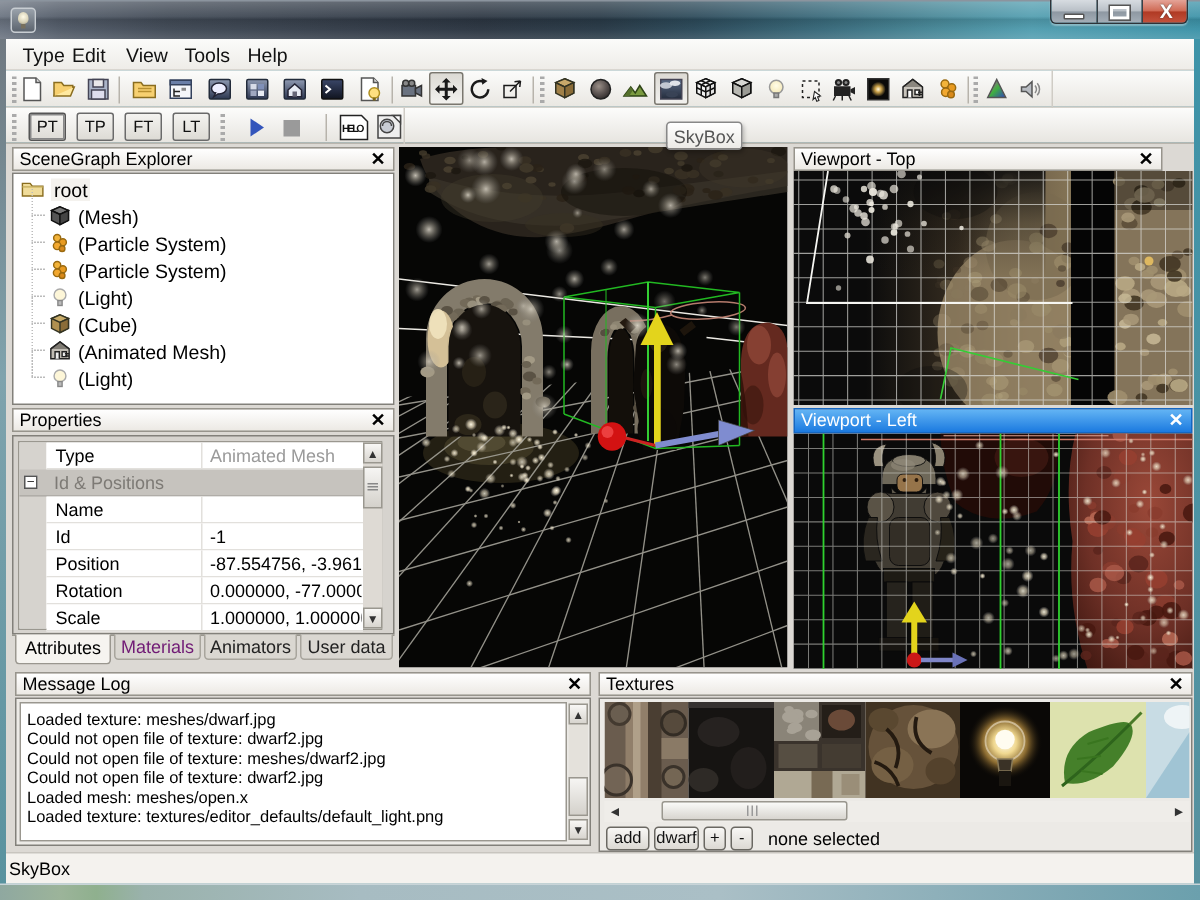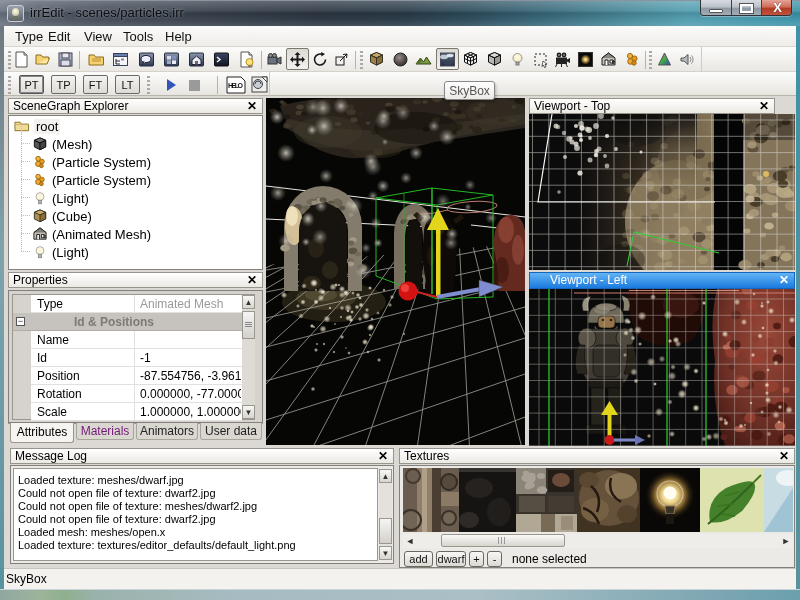--- a/index.html
+++ b/index.html
@@ -13,21 +13,20 @@
 
 
 
 <div class="abs" style="left:0;top:0;width:800px;height:26px;background:linear-gradient(to right,#6a7380 0%,#525b68 5%,#414a56 14%,#353e4a 28%,#2c3642 40%,#293a47 50%,#2c4a5a 58%,#386879 68%,#488898 78%,#529eb0 86%,#4898ac 93%,#3d93a8 100%);"></div>
 <div class="abs" style="left:0;top:0;width:800px;height:26px;background:linear-gradient(rgba(255,255,255,0.26) 0%,rgba(255,255,255,0.07) 42%,rgba(0,0,0,0.10) 50%,rgba(255,255,255,0.02) 75%,rgba(255,255,255,0.12) 100%);"></div>
 <div class="abs" style="left:0;top:0;width:800px;height:1px;background:#8b949e;"></div>
 
 <div class="abs" style="left:7px;top:5px;width:17px;height:17px;border-radius:3px;background:linear-gradient(#9aa2ab,#5c646e);border:1px solid #c8cdd2;"></div>
 <div class="abs" style="left:12px;top:8px;width:7px;height:8px;border-radius:50% 50% 40% 40%;background:radial-gradient(circle at 50% 40%,#fffbe8,#d8d2b8 60%,#9a947e);"></div>
 <div class="abs" style="left:14px;top:16px;width:3px;height:3px;background:#77705e;"></div>
-<div class="abs" style="left:30px;top:5px;font-size:13px;color:#0a0d10;text-shadow:0 0 3px rgba(255,255,255,0.5);">irrEdit - scenes/particles.irr</div>
 
 <div class="abs" style="left:700px;top:0;width:92px;height:16px;border:1px solid #2e3338;border-top:none;border-radius:0 0 4px 4px;overflow:hidden;box-shadow:0 1px 1px rgba(255,255,255,0.35);">
  <div class="abs" style="left:0;top:0;width:31px;height:16px;background:linear-gradient(#d7dce1 0%,#b9c0c7 45%,#8e98a2 50%,#a7b1ba 100%);border-right:1px solid #3a4046;"></div>
  <div class="abs" style="left:31px;top:0;width:30px;height:16px;background:linear-gradient(#d7dce1 0%,#b9c0c7 45%,#8e98a2 50%,#a7b1ba 100%);border-right:1px solid #3a4046;"></div>
  <div class="abs" style="left:61px;top:0;width:31px;height:16px;background:linear-gradient(#e4a397 0%,#cf6a55 45%,#b03a24 50%,#c55540 100%);"></div>
  <div class="abs" style="left:8px;top:9px;width:14px;height:4px;background:#fff;border:1px solid #555;border-radius:1px;"></div>
  <div class="abs" style="left:39px;top:4px;width:13px;height:9px;border:2px solid #fff;outline:1px solid #555;background:transparent;"></div>
  <div class="abs" style="left:69px;top:1px;width:15px;height:13px;color:#fff;font-size:13px;font-weight:bold;text-align:center;line-height:13px;text-shadow:0 0 1px #333;">X</div>
 </div>
 
@@ -353,21 +352,21 @@
 <div class="panel" style="left:8px;top:290px;width:255px;height:133px;background:#d6d3ce;"></div>
 
 <div class="abs" style="left:12px;top:294px;width:243px;height:126px;background:#fff;border:1px solid #9a978f;"></div>
 <div class="abs" style="left:13px;top:295px;width:18px;height:124px;background:#d6d3ce;"></div>
 <div class="abs" style="left:31px;top:295px;width:211px;height:18px;background:#fff;border-bottom:1px solid #e2e0dc;"></div>
 <div class="abs" style="left:134px;top:295px;width:1px;height:18px;background:#e2e0dc;"></div>
 <div class="abs" style="left:37px;top:297px;font-size:12px;color:#000;">Type</div>
 <div class="abs" style="left:140px;top:297px;width:101px;overflow:hidden;white-space:nowrap;font-size:12px;color:#9a9a9a;">Animated Mesh</div>
 <div class="abs" style="left:13px;top:313px;width:229px;height:18px;background:#c6c3be;border-bottom:1px solid #b0ada8;"></div>
 <div class="abs" style="left:16px;top:317px;width:9px;height:9px;border:1px solid #555;background:#fff;font-size:9px;line-height:7px;text-align:center;color:#333;">−</div>
-<div class="abs" style="left:36px;top:315px;font-size:12px;font-weight:bold;color:#7d7a75;margin-left:38px;">Id &amp; Positions</div>
+<div class="abs" style="left:36px;top:315px;font-size:12px;font-weight:normal;color:#7d7a75;">Id &amp; Positions</div>
 <div class="abs" style="left:31px;top:331px;width:211px;height:18px;background:#fff;border-bottom:1px solid #e2e0dc;"></div>
 <div class="abs" style="left:134px;top:331px;width:1px;height:18px;background:#e2e0dc;"></div>
 <div class="abs" style="left:37px;top:333px;font-size:12px;color:#000;">Name</div>
 <div class="abs" style="left:31px;top:349px;width:211px;height:18px;background:#fff;border-bottom:1px solid #e2e0dc;"></div>
 <div class="abs" style="left:134px;top:349px;width:1px;height:18px;background:#e2e0dc;"></div>
 <div class="abs" style="left:37px;top:351px;font-size:12px;color:#000;">Id</div>
 <div class="abs" style="left:140px;top:351px;width:101px;overflow:hidden;white-space:nowrap;font-size:12px;color:#000;">-1</div>
 <div class="abs" style="left:31px;top:367px;width:211px;height:18px;background:#fff;border-bottom:1px solid #e2e0dc;"></div>
 <div class="abs" style="left:134px;top:367px;width:1px;height:18px;background:#e2e0dc;"></div>
 <div class="abs" style="left:37px;top:369px;font-size:12px;color:#000;">Position</div>
@@ -915,21 +914,21 @@
       <circle cx="47" cy="12" r="2.1" fill="#ece8de" opacity="0.84"></circle>
       <circle cx="52" cy="22" r="1.6" fill="#ece8de" opacity="0.94"></circle>
       <circle cx="70" cy="35" r="2.5" fill="#ece8de" opacity="0.65"></circle>
       <circle cx="72" cy="2" r="2.9" fill="#ece8de" opacity="0.64"></circle>
       <circle cx="42" cy="24" r="1.7" fill="#ece8de" opacity="0.74"></circle>
       <circle cx="40" cy="25" r="2.8" fill="#ece8de" opacity="0.70"></circle>
       <circle cx="36" cy="43" r="2" fill="#d8d4ca" opacity="0.8"></circle>
       <circle cx="78" cy="52" r="2.4" fill="#d8d4ca" opacity="0.7"></circle>
       <circle cx="30" cy="78" r="1.8" fill="#c8c4ba" opacity="0.7"></circle>
     </svg>
-<div class="abs" style="left:529px;top:272px;width:266px;height:17px;background:linear-gradient(#63b4f4,#1b7ae0);border:1px solid #1666c0;font-size:12px;color:#fff;line-height:15px;padding-left:20px;">Viewport - Left<span class="hx" style="color:#fff;">✕</span></div><svg class="abs" style="left:529px;top:289px;" width="266" height="157" viewBox="0 0 266 157">
+<div class="abs" style="left:529px;top:272px;width:266px;height:17px;background:linear-gradient(#63b4f4,#1b7ae0);border:1px solid #1666c0;font-size:12px;color:#fff;line-height:15px;padding-left:4px;">Viewport - Left<span class="hx" style="color:#fff;">✕</span></div><svg class="abs" style="left:529px;top:289px;" width="266" height="157" viewBox="0 0 266 157">
       <rect width="266" height="157" fill="#0a0a0a"></rect>
       <path d="M98 0 H175 Q180 32 162 52 Q130 64 108 46 Q98 23 98 0 Z" fill="#230c07" opacity="0.95"></path>
       <ellipse cx="152" cy="16" rx="18" ry="13" fill="#3c1710" opacity="0.85"></ellipse>
       <defs>
         <radialGradient id="redrock" cx="0.65" cy="0.3" r="0.95">
           <stop offset="0" stop-color="#9a4838"></stop>
           <stop offset="0.55" stop-color="#6e3026"></stop>
           <stop offset="1" stop-color="#34120c"></stop>
         </radialGradient>
       </defs>

